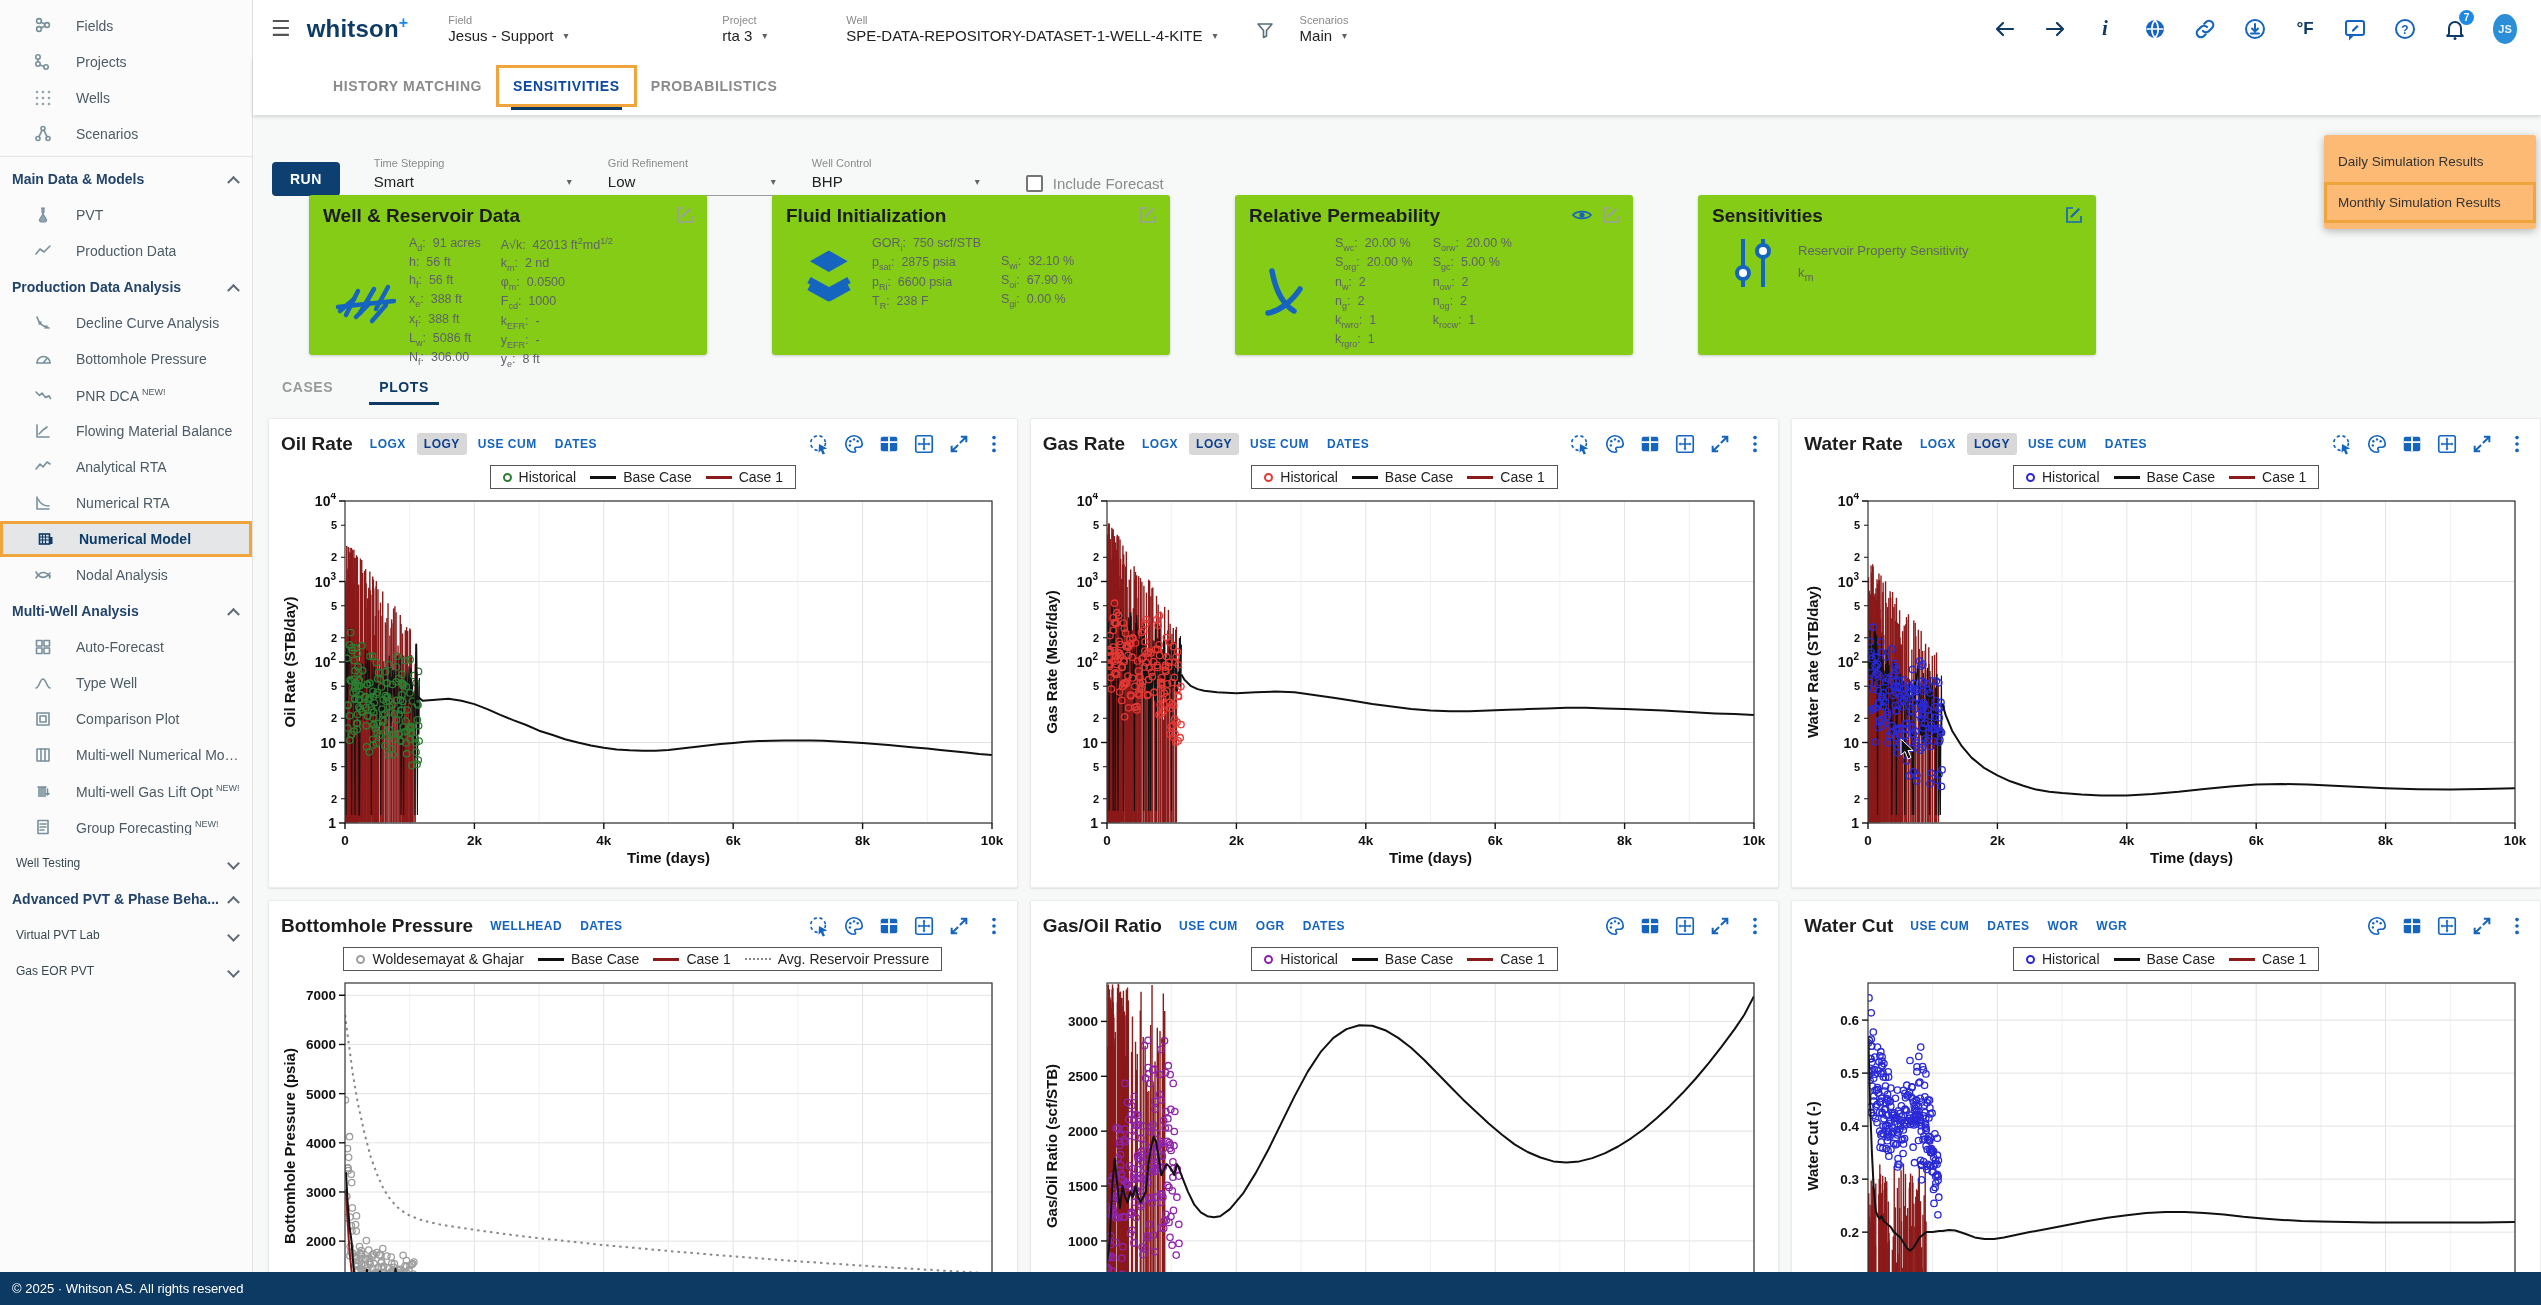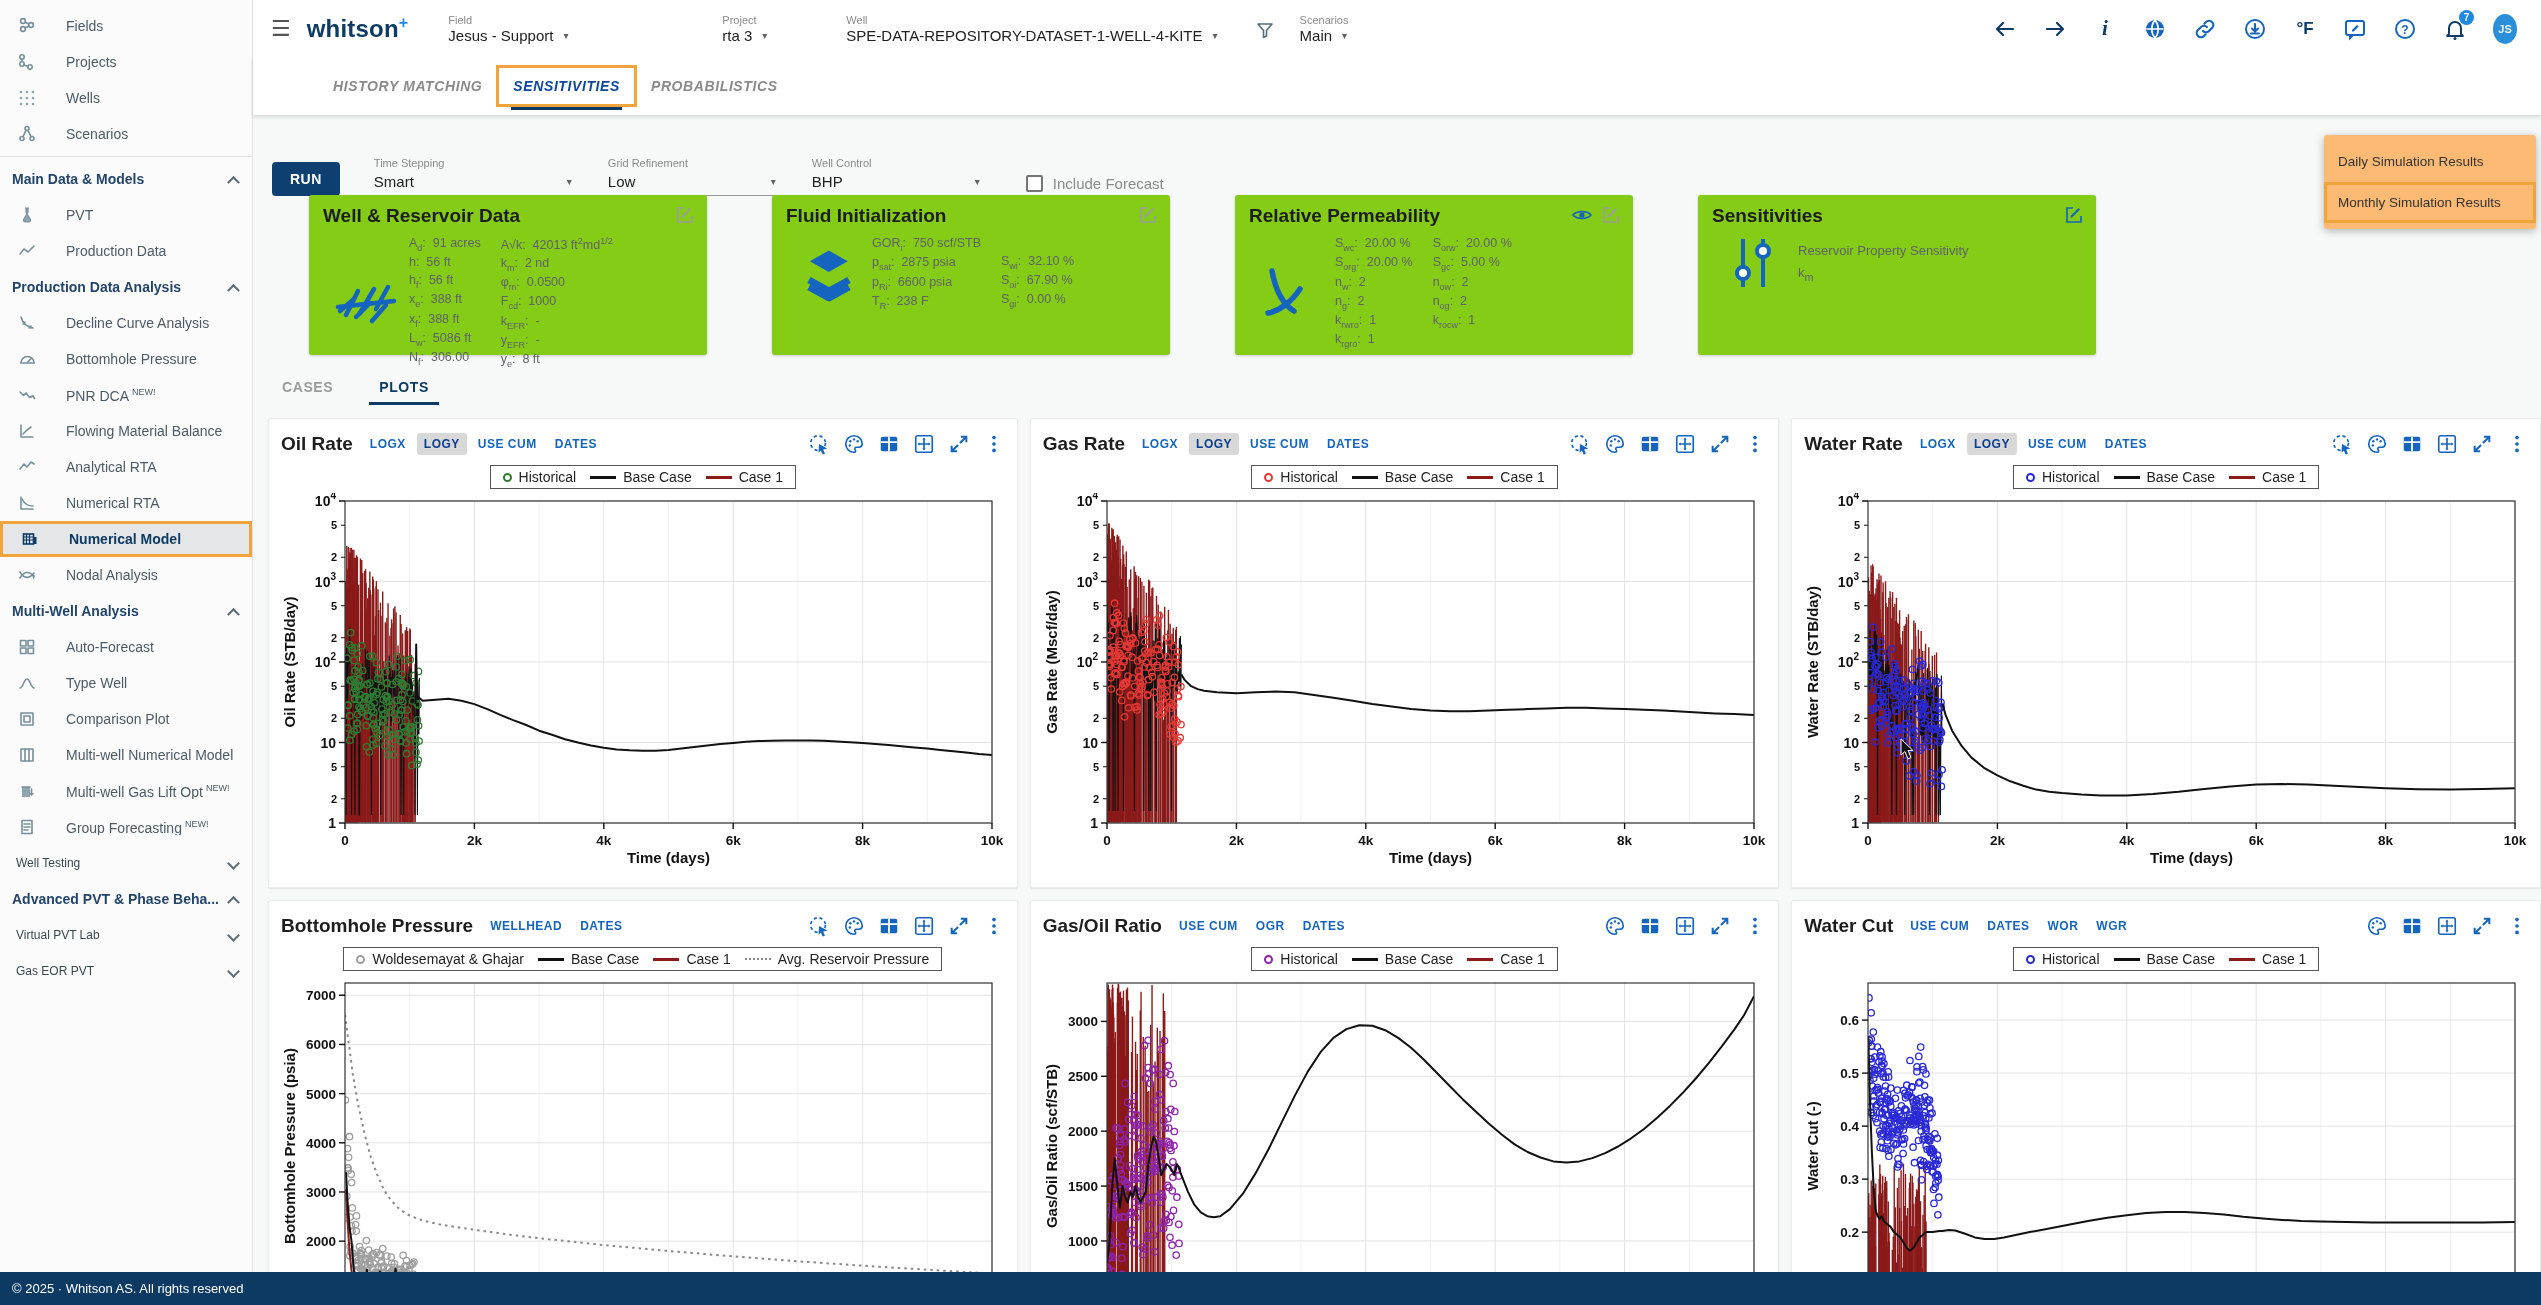--- a/index.html
+++ b/index.html
@@ -1,21 +1,21 @@
 <!DOCTYPE html>
 <html><head>
 <meta charset="utf-8">
 <style>
   * { margin:0; padding:0; box-sizing:border-box; }
   html,body { width:2541px; height:1305px; font-family:"Liberation Sans",sans-serif; background:#fff; overflow:hidden; }
   #app { position:relative; width:2541px; height:1305px; background:#fff; overflow:hidden; }
 
   
   #sidebar { position:absolute; left:0; top:0; width:253px; height:1272px; background:#fbfbfb; border-right:1px solid #e2e2e2; padding-top:8px; overflow:hidden; z-index:5;}
-  .sb-item { display:flex; align-items:center; height:36px; padding:0 10px 0 16px; color:#4c5b66; font-size:14px; cursor:pointer; position:relative;gap:6px;}
+  .sb-item { display:flex; align-items:center; height:36px; padding:0 10px 0 32px; color:#4c5b66; font-size:14px; cursor:pointer; position:relative;}
   .sb-item .sb-ic { width:22px; height:22px; margin-right:22px; flex:0 0 22px; display:flex; align-items:center; justify-content:center;}
   .sb-item .sb-label { white-space:nowrap; overflow:hidden; text-overflow:ellipsis;}
   .sb-item.selected { background:#e4e6e8; color:#0d3b66; font-weight:bold; border:3px solid #f0a43c;text-align:center; }
   .sb-section { display:flex; align-items:center; justify-content:space-between; height:36px; padding:0 14px 0 12px; color:#24456b; font-weight:bold; font-size:14px;}
   .sb-divider { border-top:1px solid #e4e4e4; margin:4px 0;}
   .sb-badge { font-size:9px; vertical-align:super; margin-left:3px; }
   .chev { width:9px; height:9px; border-right:2px solid #5f6b76; border-bottom:2px solid #5f6b76; display:inline-block; flex:0 0 9px;}
   .chev.up { transform:rotate(-135deg) translate(-2px,-2px); }
   .chev.down { transform:rotate(45deg); }
   .sb-plain { display:flex; align-items:center; justify-content:space-between; height:36px; padding:0 14px 0 16px; color:#37474f; font-size:12px; cursor:pointer;}
@@ -31,21 +31,21 @@
   .caret { font-size:10px; color:#616161; }
   #funnel { margin:6px 26px 0 4px; cursor:pointer;}
   #hicons { margin-left:auto; display:flex; align-items:center; gap:26px; padding-right:24px;}
   .hic { width:24px; height:24px; display:flex; align-items:center; justify-content:center; color:#0d3b66; cursor:pointer; position:relative; font-size:20px;}
   .hic svg { display:block; }
   #bell-badge { position:absolute; top:-7px; right:-7px; background:#1e88e5; color:#fff; font-size:10px; min-width:15px; height:15px; border-radius:8px; display:flex; align-items:center; justify-content:center; font-weight:bold;}
   #avatar { width:30px; height:30px; border-radius:50%; background:#2a8fd8; color:#eaf4fb; font-size:11px; font-weight:bold; display:flex; align-items:center; justify-content:center; cursor:pointer;}
 
   
   #tabsbar { position:absolute; left:253px; top:57px; right:0; height:58px; background:#fff; display:flex; align-items:center; padding-left:66px; box-shadow:0 2px 4px rgba(0,0,0,.14); z-index:9;}
-  .tab { font-size:14px; font-weight:bold; letter-spacing:.6px; color:#8a8a8a; padding:10px 14px; cursor:pointer; position:relative;font-style:italic;}
+  .tab { font-size:14px; font-weight:bold; letter-spacing:.6px; color:#8a8a8a; padding:10px 14px; cursor:pointer; position:relative;}
   .tab.active { color:#0d47a1; }
   .tab.active .tab-underline { position:absolute; left:12px; right:12px; bottom:-6px; height:3px; background:#0d3b66;}
   .tab.hl { border:3px solid #f0a43c; }
 
   
   #content { position:absolute; left:253px; top:115px; right:0; bottom:33px; background:#f7f8f8; overflow:hidden; z-index:1;}
 
   
   #run-row { position:absolute; left:19px; top:18px; display:flex; align-items:flex-end; gap:34px;}
   #run-btn { background:#0d3f70; color:#fff; font-weight:bold; font-size:14px; letter-spacing:.5px; border:none; border-radius:4px; padding:9px 18px; cursor:pointer;}

